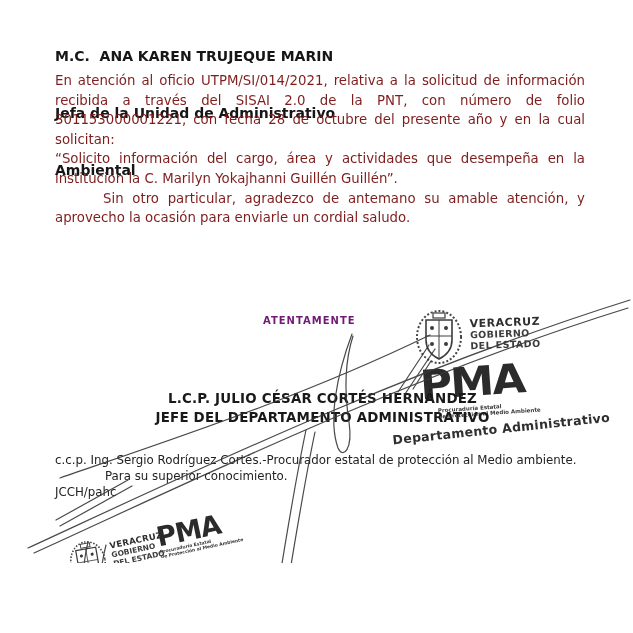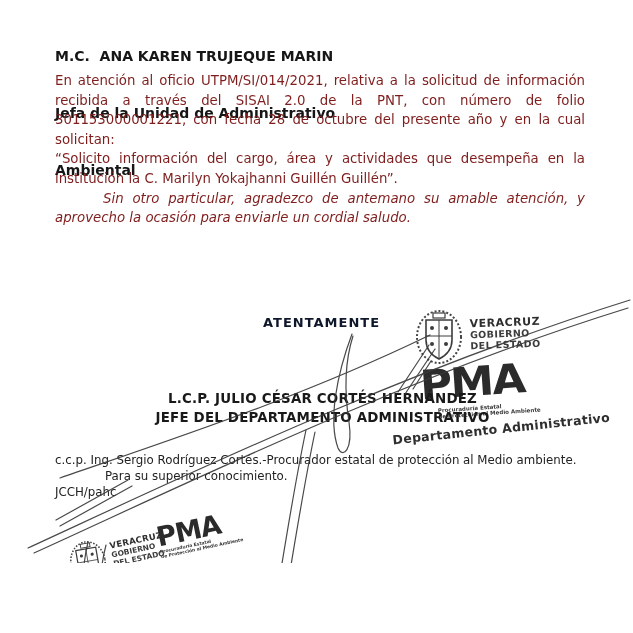--- a/index.html
+++ b/index.html
@@ -5,24 +5,24 @@
   html,body{margin:0;padding:0;}
   body{width:633px;height:633px;background:#ffffff;font-family:"DejaVu Sans","Liberation Sans",sans-serif;color:#1b1b1b;}
   .page{position:relative;width:633px;height:563px;overflow:hidden;background:#fff;padding-left:30px;}
 
   
   .recipient{position:absolute;left:55px;top:9px;font-weight:bold;font-size:14px;line-height:19px;white-space:pre;color:#161616;}
 
   
   .body-text{position:absolute;left:55px;top:71px;width:530px;font-size:13.3px;line-height:19.6px;text-align:justify;color:#7f1d1d;}
   .body-text p{margin:0;}
-  .body-text p.indent{text-indent:48px;font-style:italic;}
+  .body-text p.indent{text-indent:48px;}
 
   
-  .closing{position:absolute;left:263px;top:315px;font-weight:bold;font-size:13px;letter-spacing:1px;color:#0f172a;}
+  .closing{position:absolute;left:263px;top:315px;font-weight:bold;font-size:10px;letter-spacing:1px;color:#701a75;}
 
   
   .signer{position:absolute;left:95px;top:390px;width:455px;text-align:center;font-weight:bold;font-size:13.4px;line-height:18.5px;color:#191919;letter-spacing:.2px;}
 
   
   .cc{position:absolute;left:55px;top:452px;width:532px;font-size:11.8px;line-height:16px;color:#222;padding-left:50px;text-indent:-50px;box-sizing:border-box;}
   .initials{position:absolute;left:55px;top:485px;font-size:11.8px;color:#222;}
 
   
   .stamp{color:#383838;}

